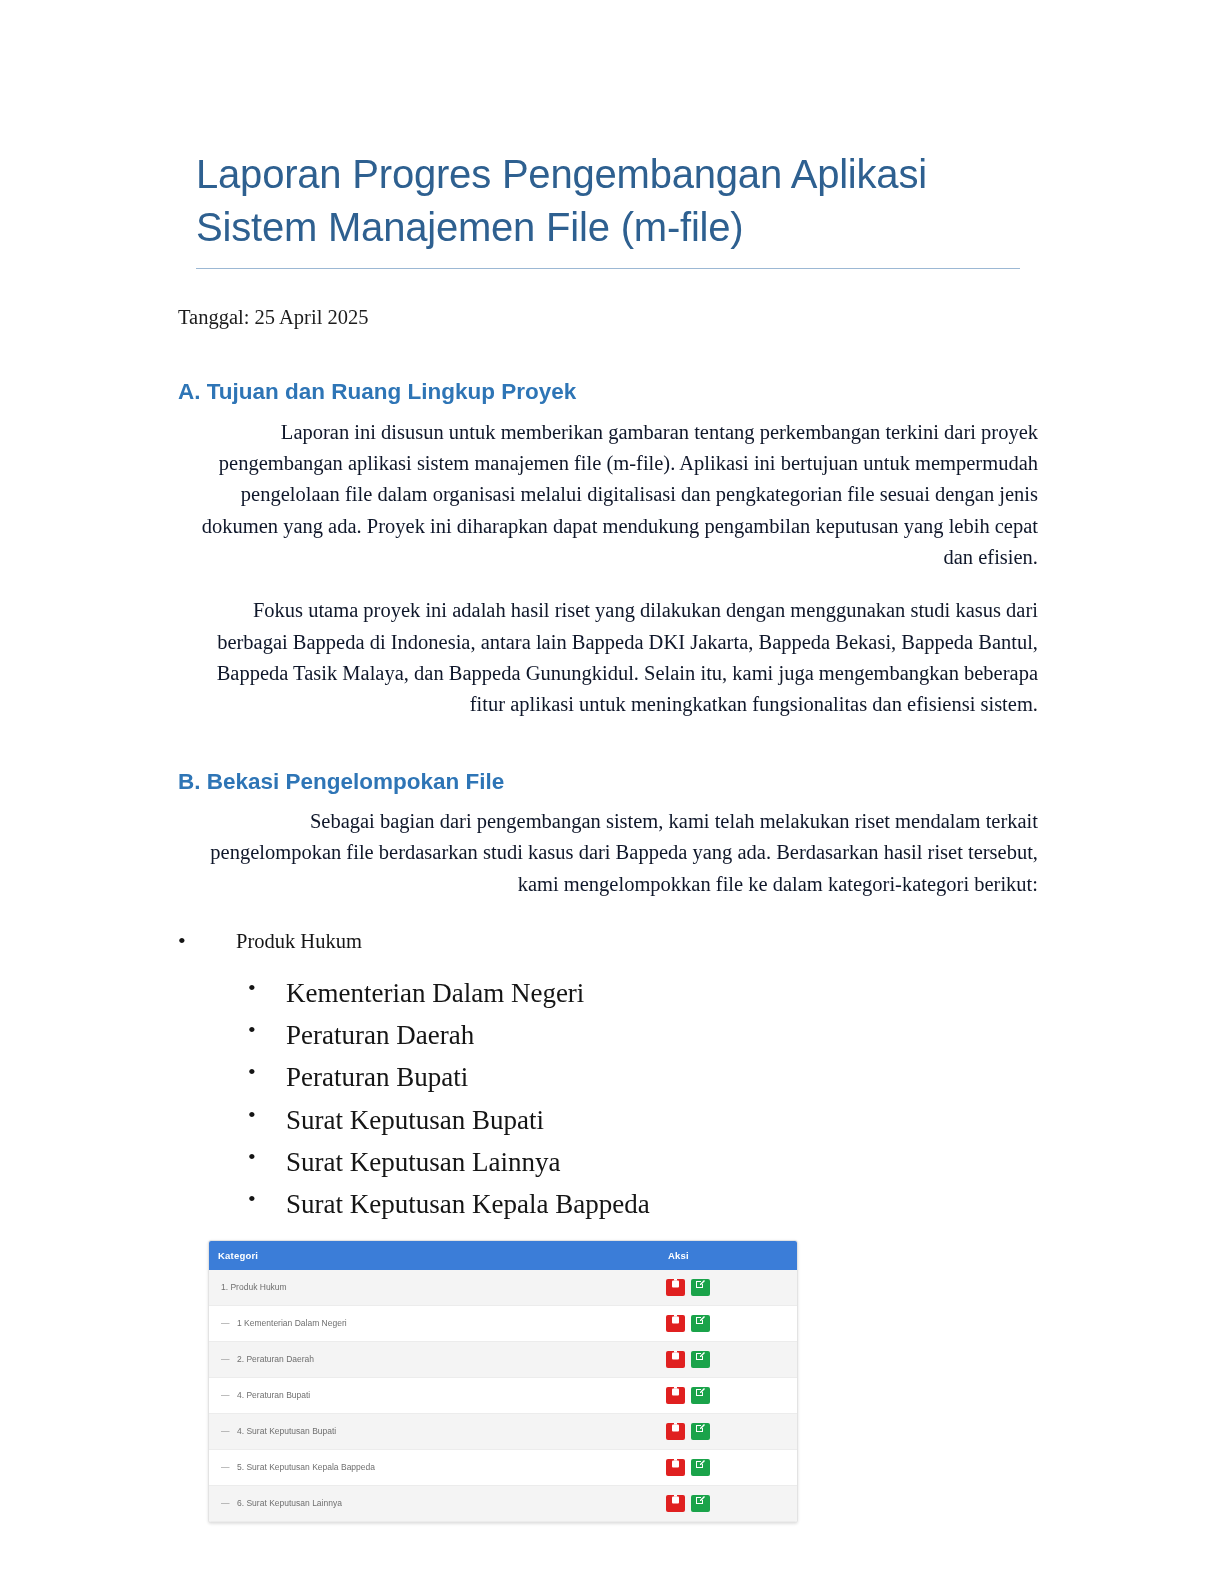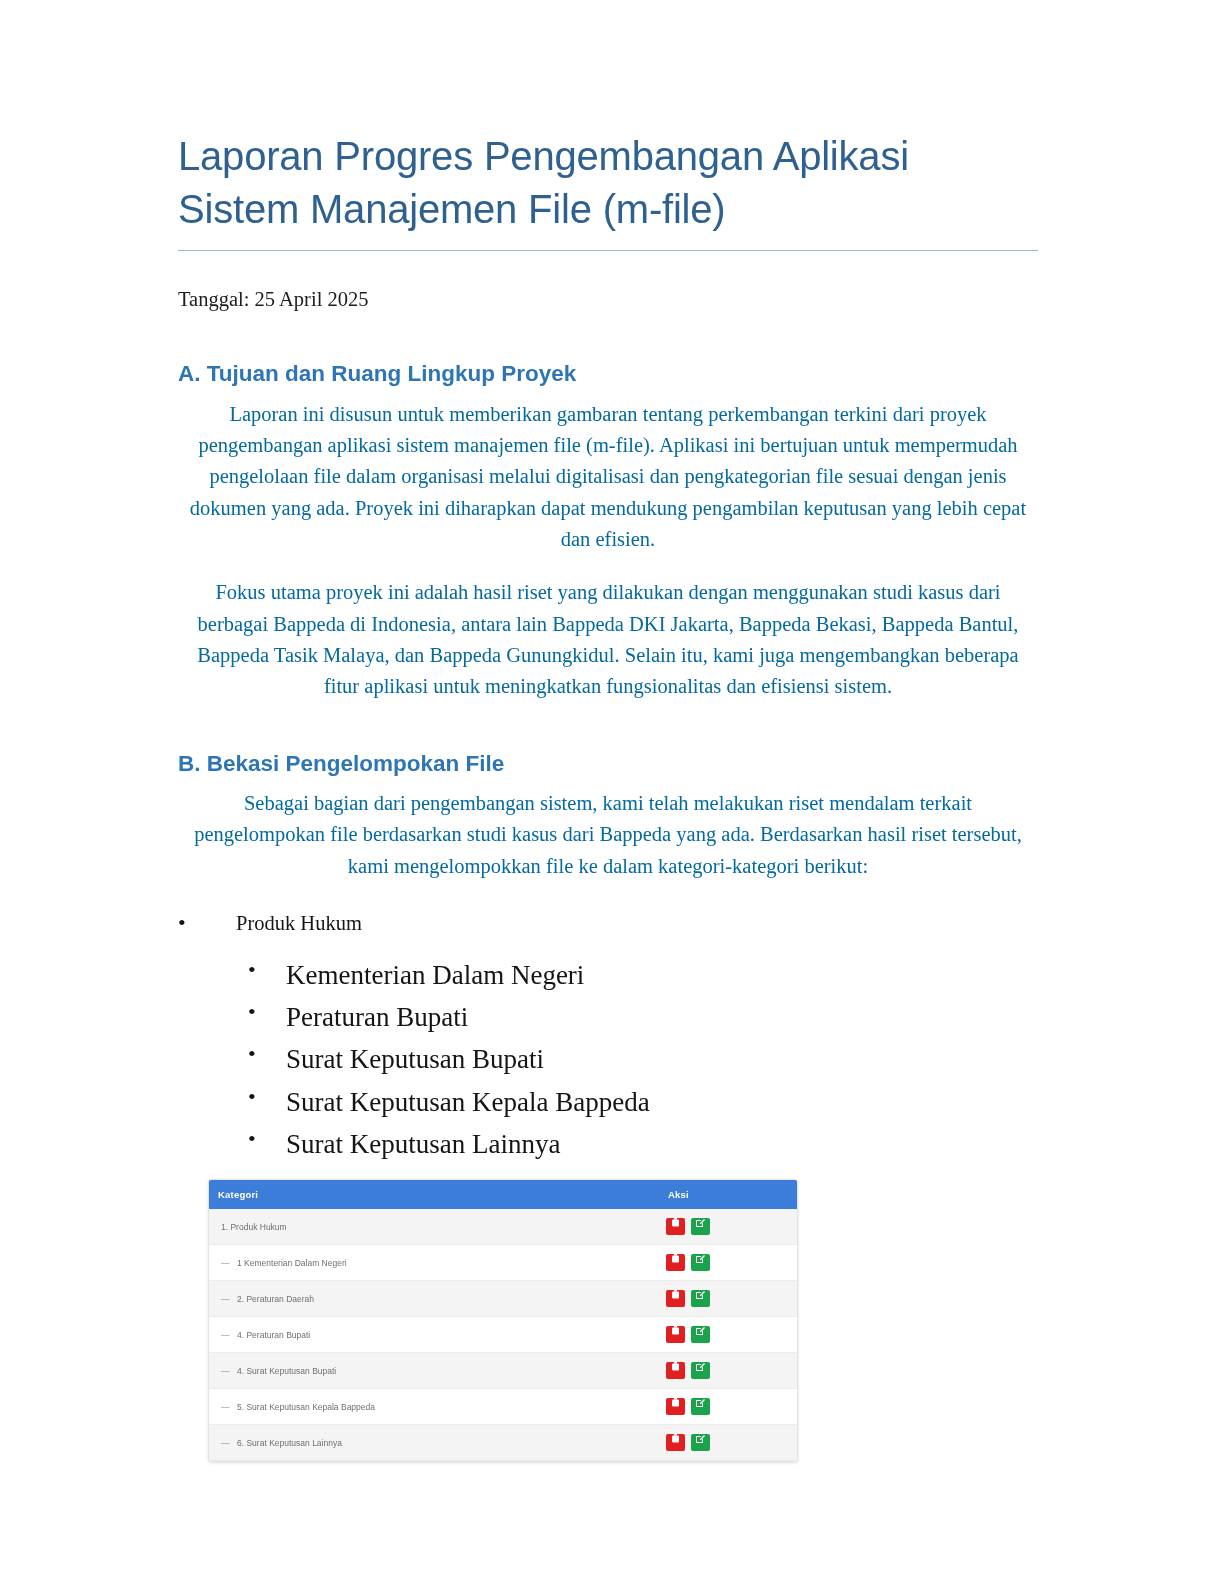--- a/index.html
+++ b/index.html
@@ -15,21 +15,21 @@
     overflow: hidden;
     font-family: "Liberation Serif", serif;
   }
   .doc-body {
     position: absolute;
     left: 178px;
     top: 130px;
     width: 860px;
   }
   h1.doc-title {
-    margin: 0;
+    margin: 18px;
     padding: 0 0 14px 0;
     font-family: "Liberation Sans", sans-serif;
     font-weight: 400;
     font-size: 40px;
     line-height: 1.32;
     color: #2e6090;
     border-bottom: 1.5px solid #9cb8d4;
     letter-spacing: -0.2px;
   }
   .meta-line {
@@ -42,23 +42,23 @@
     font-family: "Liberation Sans", sans-serif;
     font-weight: 700;
     font-size: 22.5px;
     color: #2e75b6;
     margin: 46px 0 10px 0;
     line-height: 1.3;
   }
   p.para {
     font-size: 20.5px;
     line-height: 1.53;
-    color: #0369a1;
+    color: #0f172a;
     margin: 0 0 22px 0;
-    text-align: center;
+    text-align: right;
   }
   p.para.tight {
     margin-bottom: 0;
   }
   ul.lvl1 {
     list-style: none;
     margin: 26px 0 0 0;
     padding: 0;
   }
   ul.lvl1 > li {
@@ -183,24 +183,25 @@
 
     <h2 class="section-heading">B. Bekasi Pengelompokan File</h2>
     <p class="para tight">Sebagai bagian dari pengembangan sistem, kami telah melakukan riset mendalam terkait pengelompokan file berdasarkan studi kasus dari Bappeda yang ada. Berdasarkan hasil riset tersebut, kami mengelompokkan file ke dalam kategori-kategori berikut:</p>
 
     <ul class="lvl1">
       <li>Produk Hukum</li>
     </ul>
 
     <ul class="lvl2" style="margin-left:70px;">
       <li>Kementerian Dalam Negeri</li>
+      <li>Peraturan Daerah</li>
       <li>Peraturan Bupati</li>
       <li>Surat Keputusan Bupati</li>
+      <li>Surat Keputusan Lainnya</li>
       <li>Surat Keputusan Kepala Bappeda</li>
-      <li>Surat Keputusan Lainnya</li>
     </ul>
 
     <div class="figure">
       <table class="fig-table">
         <thead>
           <tr>
             <th>Kategori</th>
             <th class="aksi-col">Aksi</th>
           </tr>
         </thead>

